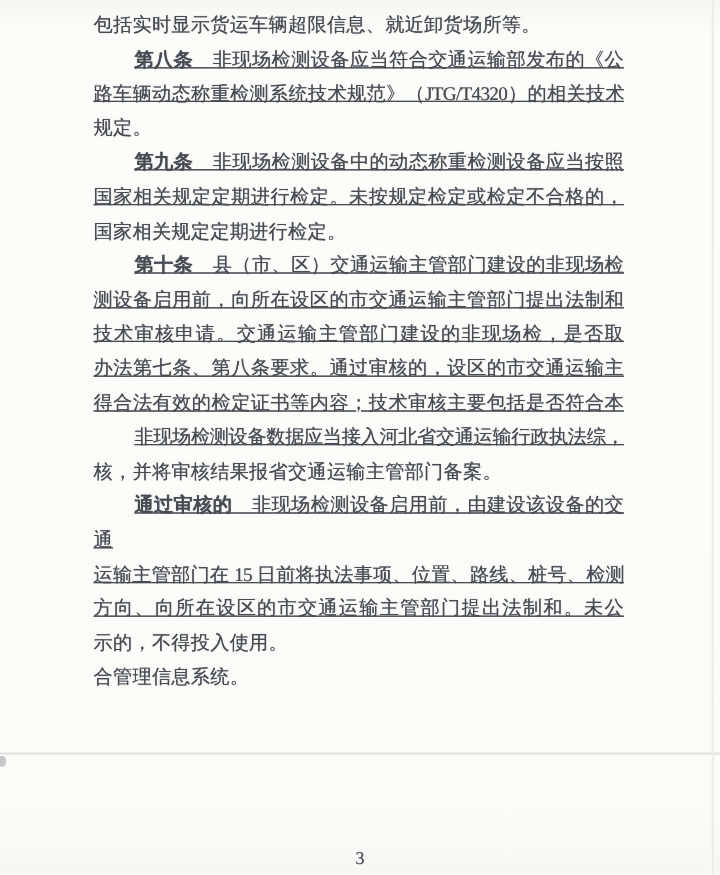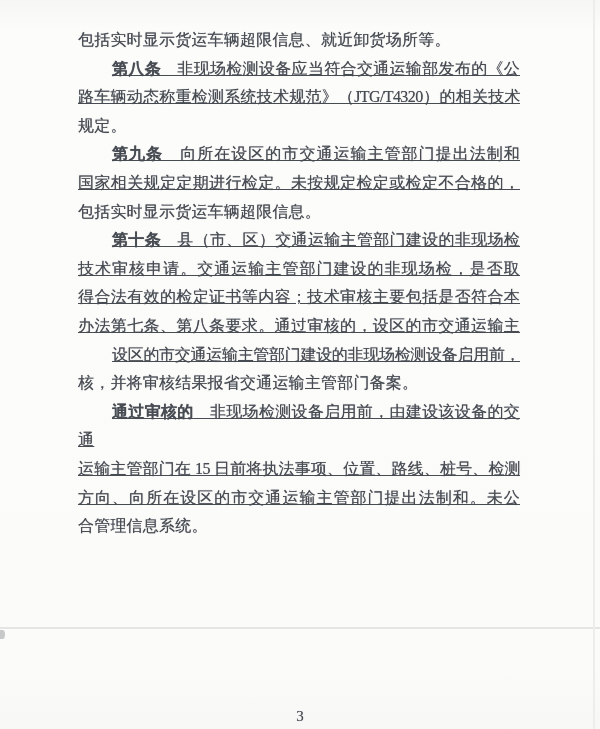--- a/index.html
+++ b/index.html
@@ -10,21 +10,21 @@
     position: relative;
     width: 600px;
     height: 729px;
     background: linear-gradient(180deg, #f6f6f4 0%, #fcfcfa 4%, #fbfbf9 92%, #f7f7f5 100%);
     font-family: "Liberation Serif", "DejaVu Serif", serif;
     overflow: hidden;
   }
   .doc-body {
     position: absolute;
     left: 78px;
-    top: 26px;
+    top: 8px;
     width: 442px;
     color: #474b52;
   }
   .line {
     font-size: 16px;
     line-height: 28.6px;
     letter-spacing: 0.2px;
     text-shadow: 0 0 0.7px rgba(72, 78, 90, 0.75);
     white-space: normal;
   }
@@ -82,31 +82,33 @@
 </style>
 </head>
 <body>
 
 <div class="page">
   <div class="doc-body">
       <div class="line"><span>包括实时显示货运车辆超限信息、就近卸货场所等。</span></div>
       <div class="line indent justify"><span class="bold">第八条</span><span>　非现场检测设备应当符合交通运输部发布的《公</span></div>
       <div class="line justify tight"><span>路车辆动态称重检测系统技术规范》（JTG/T4320）的相关技术</span></div>
       <div class="line"><span>规定。</span></div>
-      <div class="line indent justify"><span class="bold">第九条</span><span>　向所在设区的市交通运输主管部门提出法制和</span></div>
+      <div class="line indent justify"><span class="bold">第九条</span><span>　非现场检测设备中的动态称重检测设备应当按照</span></div>
       <div class="line justify"><span>国家相关规定定期进行检定。未按规定检定或检定不合格的，</span></div>
-      <div class="line"><span>包括实时显示货运车辆超限信息。</span></div>
+      <div class="line"><span>国家相关规定定期进行检定。</span></div>
       <div class="line indent justify"><span class="bold">第十条</span><span>　县（市、区）交通运输主管部门建设的非现场检</span></div>
+      <div class="line justify"><span>测设备启用前，向所在设区的市交通运输主管部门提出法制和</span></div>
       <div class="line justify"><span>技术审核申请。交通运输主管部门建设的非现场检，是否取</span></div>
+      <div class="line justify"><span>办法第七条、第八条要求。通过审核的，设区的市交通运输主</span></div>
       <div class="line justify"><span>得合法有效的检定证书等内容；技术审核主要包括是否符合本</span></div>
-      <div class="line justify"><span>办法第七条、第八条要求。通过审核的，设区的市交通运输主</span></div>
-      <div class="line indent justify tight"><span>设区的市交通运输主管部门建设的非现场检测设备启用前，</span></div>
+      <div class="line indent justify tight"><span>非现场检测设备数据应当接入河北省交通运输行政执法综，</span></div>
       <div class="line"><span>核，并将审核结果报省交通运输主管部门备案。</span></div>
       <div class="line indent justify"><span class="bold">通过审核的</span><span>　非现场检测设备启用前，由建设该设备的交通</span></div>
       <div class="line justify tight"><span>运输主管部门在 15 日前将执法事项、位置、路线、桩号、检测</span></div>
       <div class="line justify"><span>方向、向所在设区的市交通运输主管部门提出法制和。未公</span></div>
+      <div class="line"><span>示的，不得投入使用。</span></div>
       <div class="line"><span>合管理信息系统。</span></div>
     </div>
   <div class="scan-hline"></div>
   <div class="scan-vline"></div>
   <div class="scan-speck"></div>
   <div class="page-number">3</div>
 </div>
 
 </body></html>

